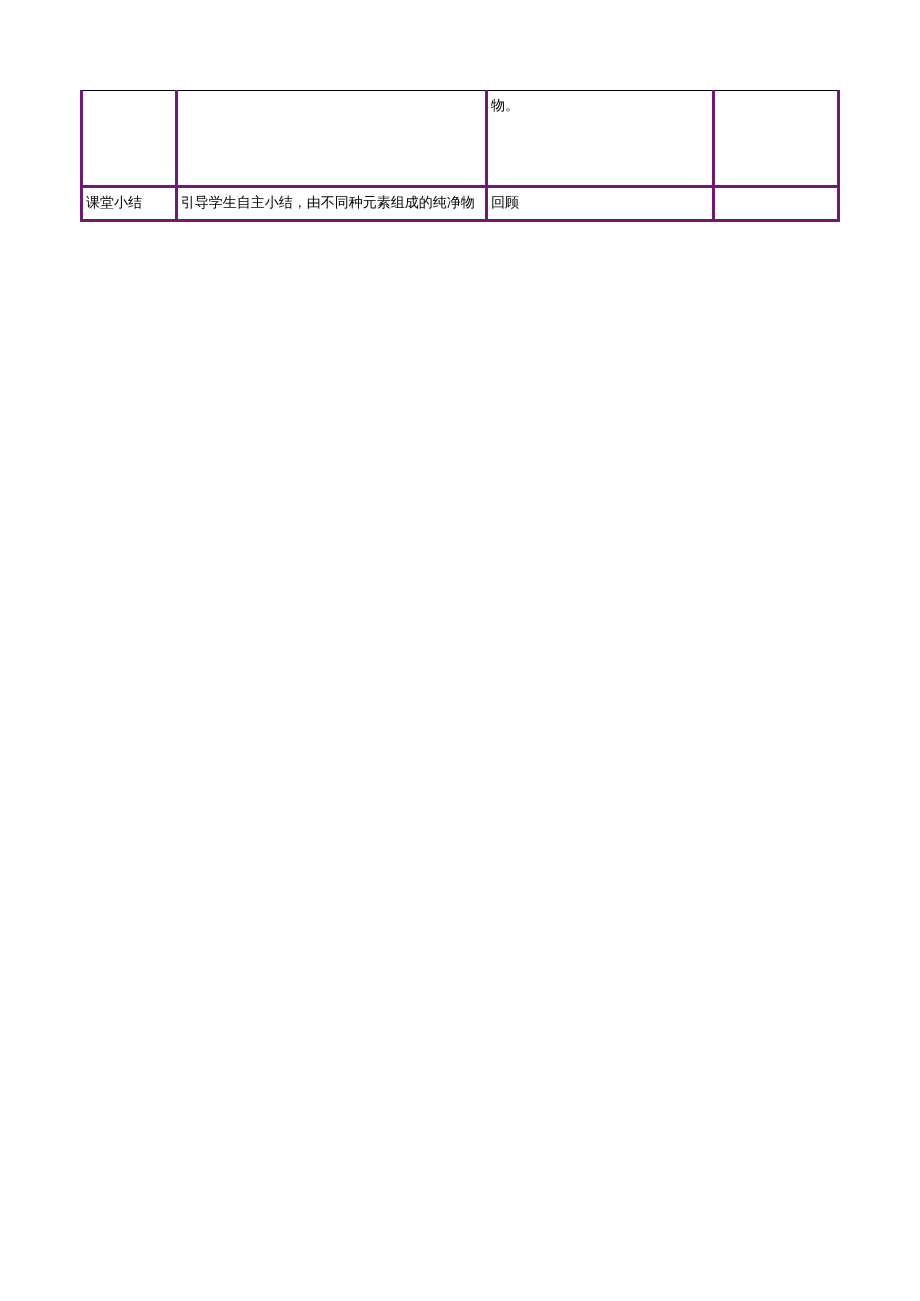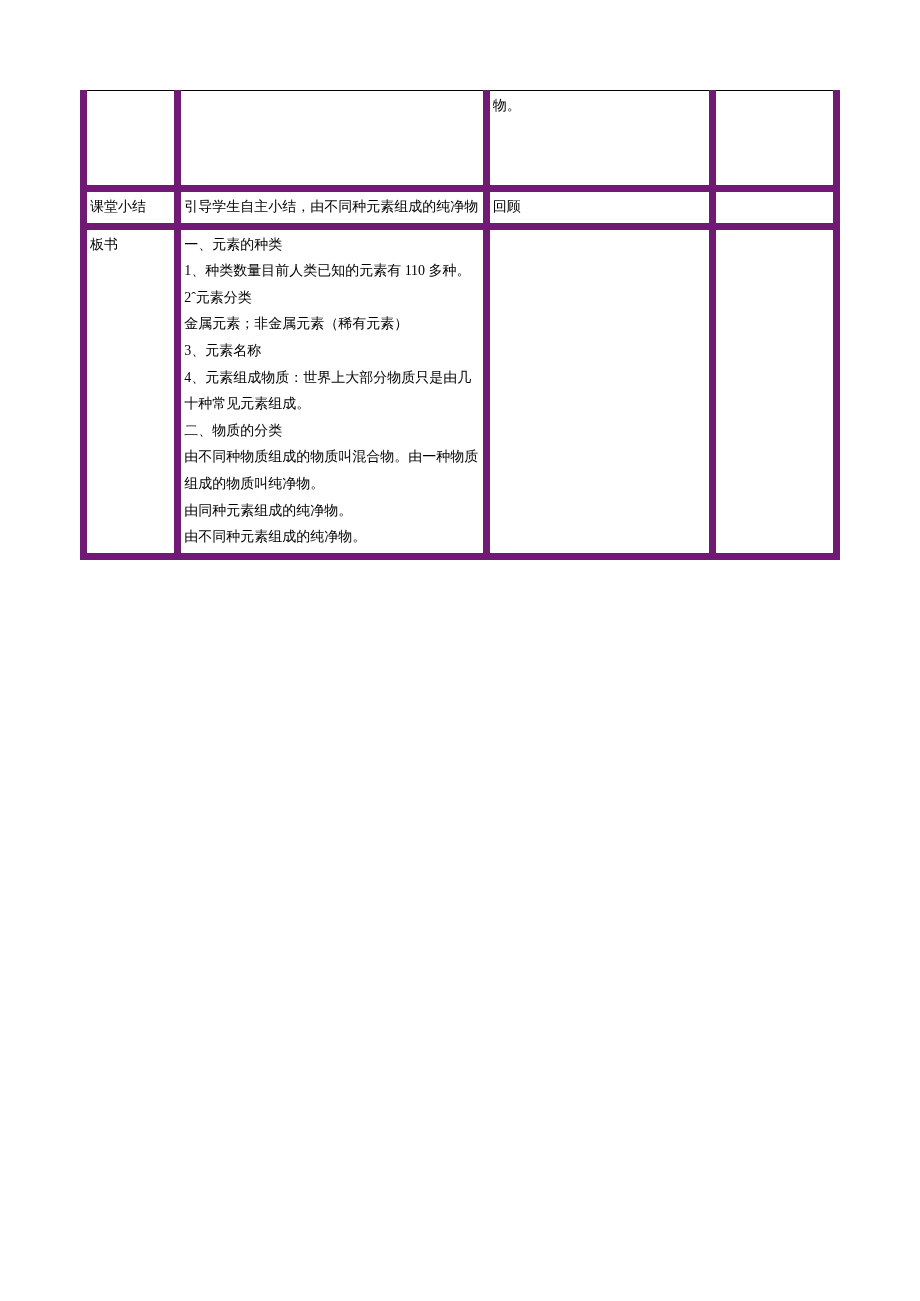--- a/index.html
+++ b/index.html
@@ -15,21 +15,21 @@
   }
   .page {
     padding: 90px 80px 0 80px;
   }
   table {
     border-collapse: collapse;
     width: 100%;
     table-layout: fixed;
   }
   td {
-    border: 7px solid #701a75;
+    border: 3px solid #701a75;
     vertical-align: top;
     padding: 2px 3px;
     line-height: 1.9;
     font-size: 14px;
     word-break: break-all;
   }
   col.c1 { width: 12.5%; }
   col.c2 { width: 41%; }
   col.c3 { width: 30%; }
   col.c4 { width: 16.5%; }
@@ -60,21 +60,15 @@
     <td></td>
     <td>物。</td>
     <td></td>
   </tr>
   <tr>
     <td class="r2c1">课堂小结</td>
     <td>引导学生自主小结，由不同种元素组成的纯净物</td>
     <td class="r2c1">回顾</td>
     <td></td>
   </tr>
-  <tr class="last-row">
-    <td>板书</td>
-    <td>一、元素的种类<br>1、种类数量目前人类已知的元素有 110 多种。<br>2ˆ元素分类<br>金属元素；非金属元素（稀有元素）<br>3、元素名称<br>4、元素组成物质：世界上大部分物质只是由几十种常见元素组成。<br>二、物质的分类<br>由不同种物质组成的物质叫混合物。由一种物质组成的物质叫纯净物。<br>由同种元素组成的纯净物。<br>由不同种元素组成的纯净物。</td>
-    <td></td>
-    <td></td>
-  </tr>
 </tbody>
     </table>
 </div>
 
 </body></html>

